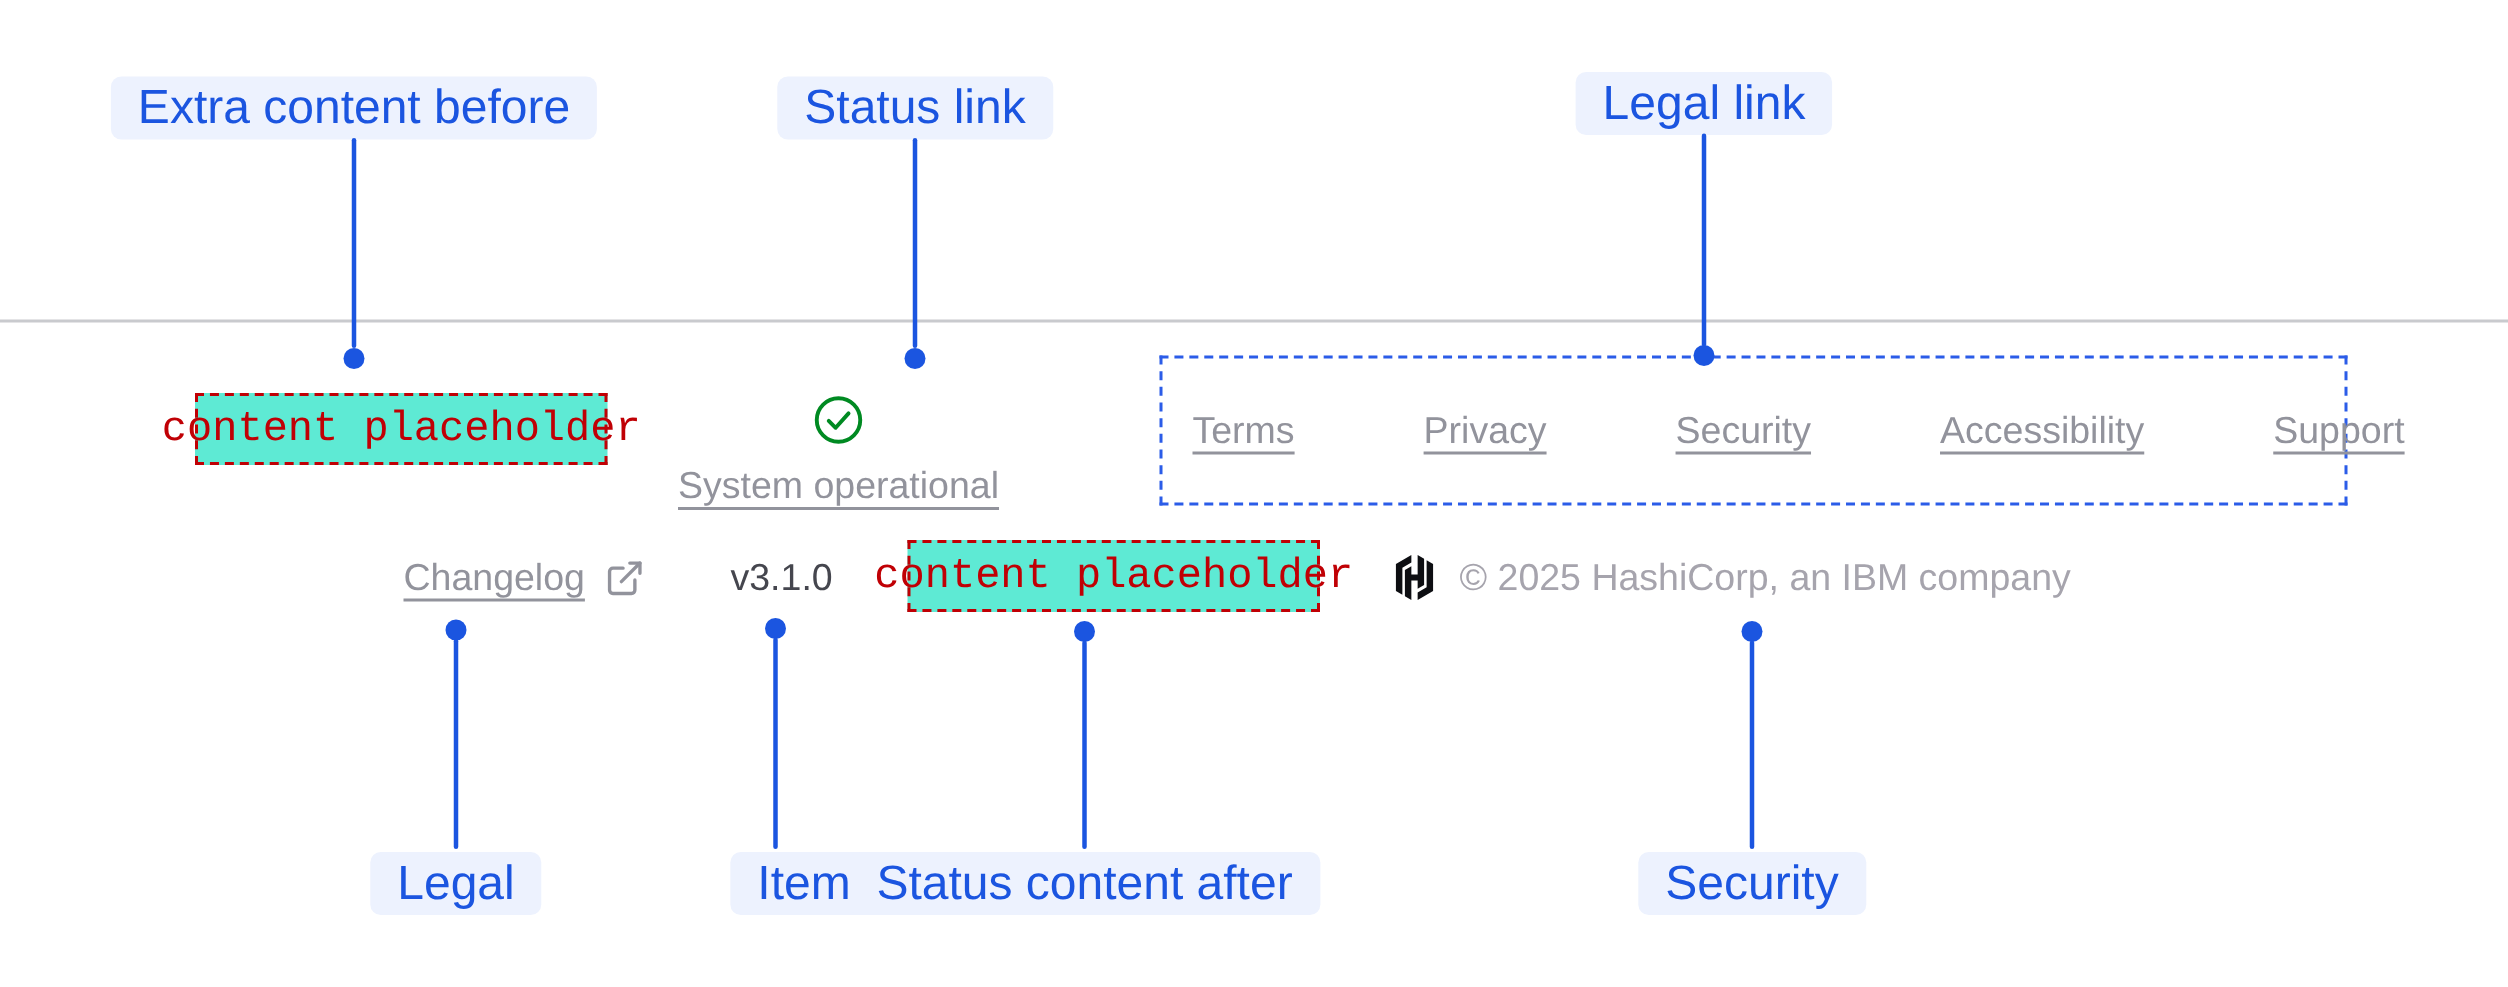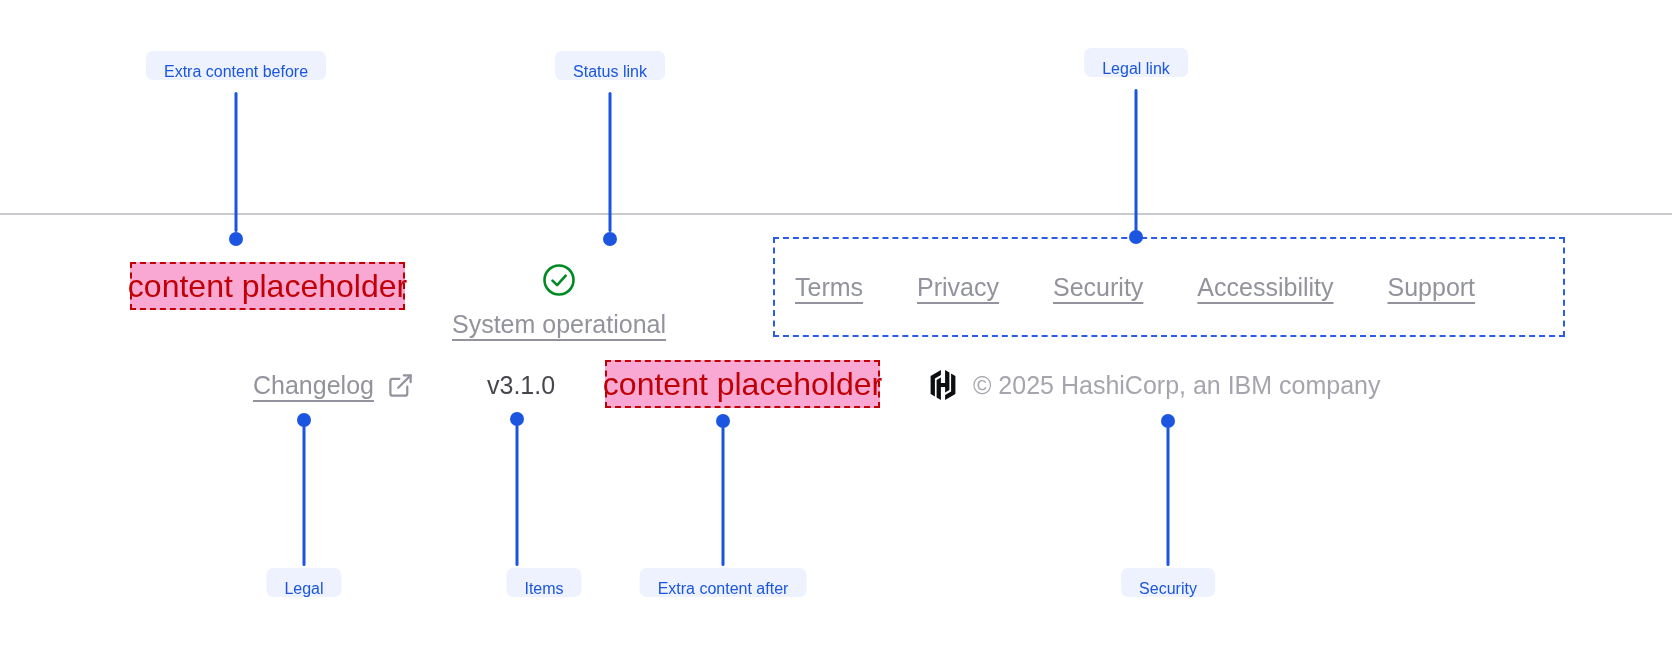--- a/index.html
+++ b/index.html
@@ -6,49 +6,49 @@
   .canvas {
     position:relative; width:1672px; height:658px; background:#ffffff;
     font-family:"Liberation Sans", sans-serif; overflow:hidden;
   }
   .divider { position:absolute; left:0; top:213px; width:1672px; height:2px; background:#C9CACE; }
 
   
   .pill {
     position:absolute; transform:translateX(-50%);
     background:#EDF2FE; color:#1B55E0;
-    font-size:16px; font-weight:500; line-height:41px; height:29px;
+    font-size:32px; font-weight:500; line-height:41px; height:42px;
     padding:0 18px; border-radius:7px; white-space:nowrap;
   }
   .cline {
     position:absolute; width:3px; border-radius:2px; background:#1B55E0;
     transform:translateX(-50%);
   }
   .cdot {
     position:absolute; width:14px; height:14px; border-radius:50%;
     background:#1B55E0; transform:translate(-50%,-50%);
   }
 
   
   .ph {
     position:absolute; box-sizing:border-box; height:48px;
-    border:2px dashed #C00005; background:#f9a8d4; color:#C00005;
-    font-family:Liberation Sans, sans-serif; font-size:32px;
+    border:2px dashed #C00005; background:#5eead4; color:#C00005;
+    font-family:Liberation Mono, monospace; font-size:28px;
     display:flex; align-items:center; justify-content:center; white-space:nowrap;
   }
   .row-item { position:absolute; display:flex; align-items:center; }
   .flink {
     color:#92939C; font-size:25px; text-decoration:underline;
     text-decoration-thickness:2px; text-underline-offset:6px;
     white-space:nowrap; cursor:pointer;
   }
   .legal-box {
     position:absolute; left:773px; top:237px; width:792px; height:100px;
     box-sizing:border-box; border:2px dashed #2B5CE8;
-    display:flex; align-items:center; gap:54px; padding-left:20px;
+    display:flex; align-items:center; gap:86px; padding-left:20px;
   }
   .version { color:#45464E; font-size:25px; white-space:nowrap; }
   .copyright { color:#A6A4AD; font-size:25px; white-space:nowrap; }
   .icon { display:block; flex:none; }
 </style>
 </head>
 <body>
 
 <div class="canvas">
 
@@ -65,21 +65,21 @@
   </div>
 
   <div class="legal-box">
     <a class="flink">Terms</a>
     <a class="flink">Privacy</a>
     <a class="flink">Security</a>
     <a class="flink">Accessibility</a>
     <a class="flink">Support</a>
   </div>
 
-  <div class="row-item" style="left:253px; top:361px; height:48px; gap:13px;">
+  <div class="row-item" style="left:269px; top:361px; height:48px; gap:13px;">
     <span class="flink">Changelog</span>
     <svg class="icon" width="27" height="27" viewBox="0 0 24 24" fill="none" stroke="#92939C" stroke-width="2" stroke-linecap="round" stroke-linejoin="round">
       <path d="M18 13v6a2 2 0 0 1-2 2H5a2 2 0 0 1-2-2V8a2 2 0 0 1 2-2h6"></path>
       <polyline points="15 3 21 3 21 9"></polyline>
       <line x1="10" y1="14" x2="21" y2="3"></line>
     </svg>
   </div>
 
   <div class="row-item version" style="left:487px; top:361px; height:48px;">v3.1.0</div>
 
@@ -120,21 +120,21 @@
 
   <div>
     <div class="cdot" style="left:517px; top:419px;"></div>
     <div class="cline" style="left:517px; top:425px; height:141px;"></div>
     <div class="pill" style="left:544px; top:568px;">Items</div>
   </div>
 
   <div>
     <div class="cdot" style="left:723px; top:421px;"></div>
     <div class="cline" style="left:723px; top:427px; height:139px;"></div>
-    <div class="pill" style="left:723px; top:568px;">Extra content after</div>
+    <div class="pill" style="left:723px; top:568px;">Status content after</div>
   </div>
 
   <div>
     <div class="cdot" style="left:1168px; top:421px;"></div>
     <div class="cline" style="left:1168px; top:427px; height:139px;"></div>
     <div class="pill" style="left:1168px; top:568px;">Security</div>
   </div>
 
 </div>
 

